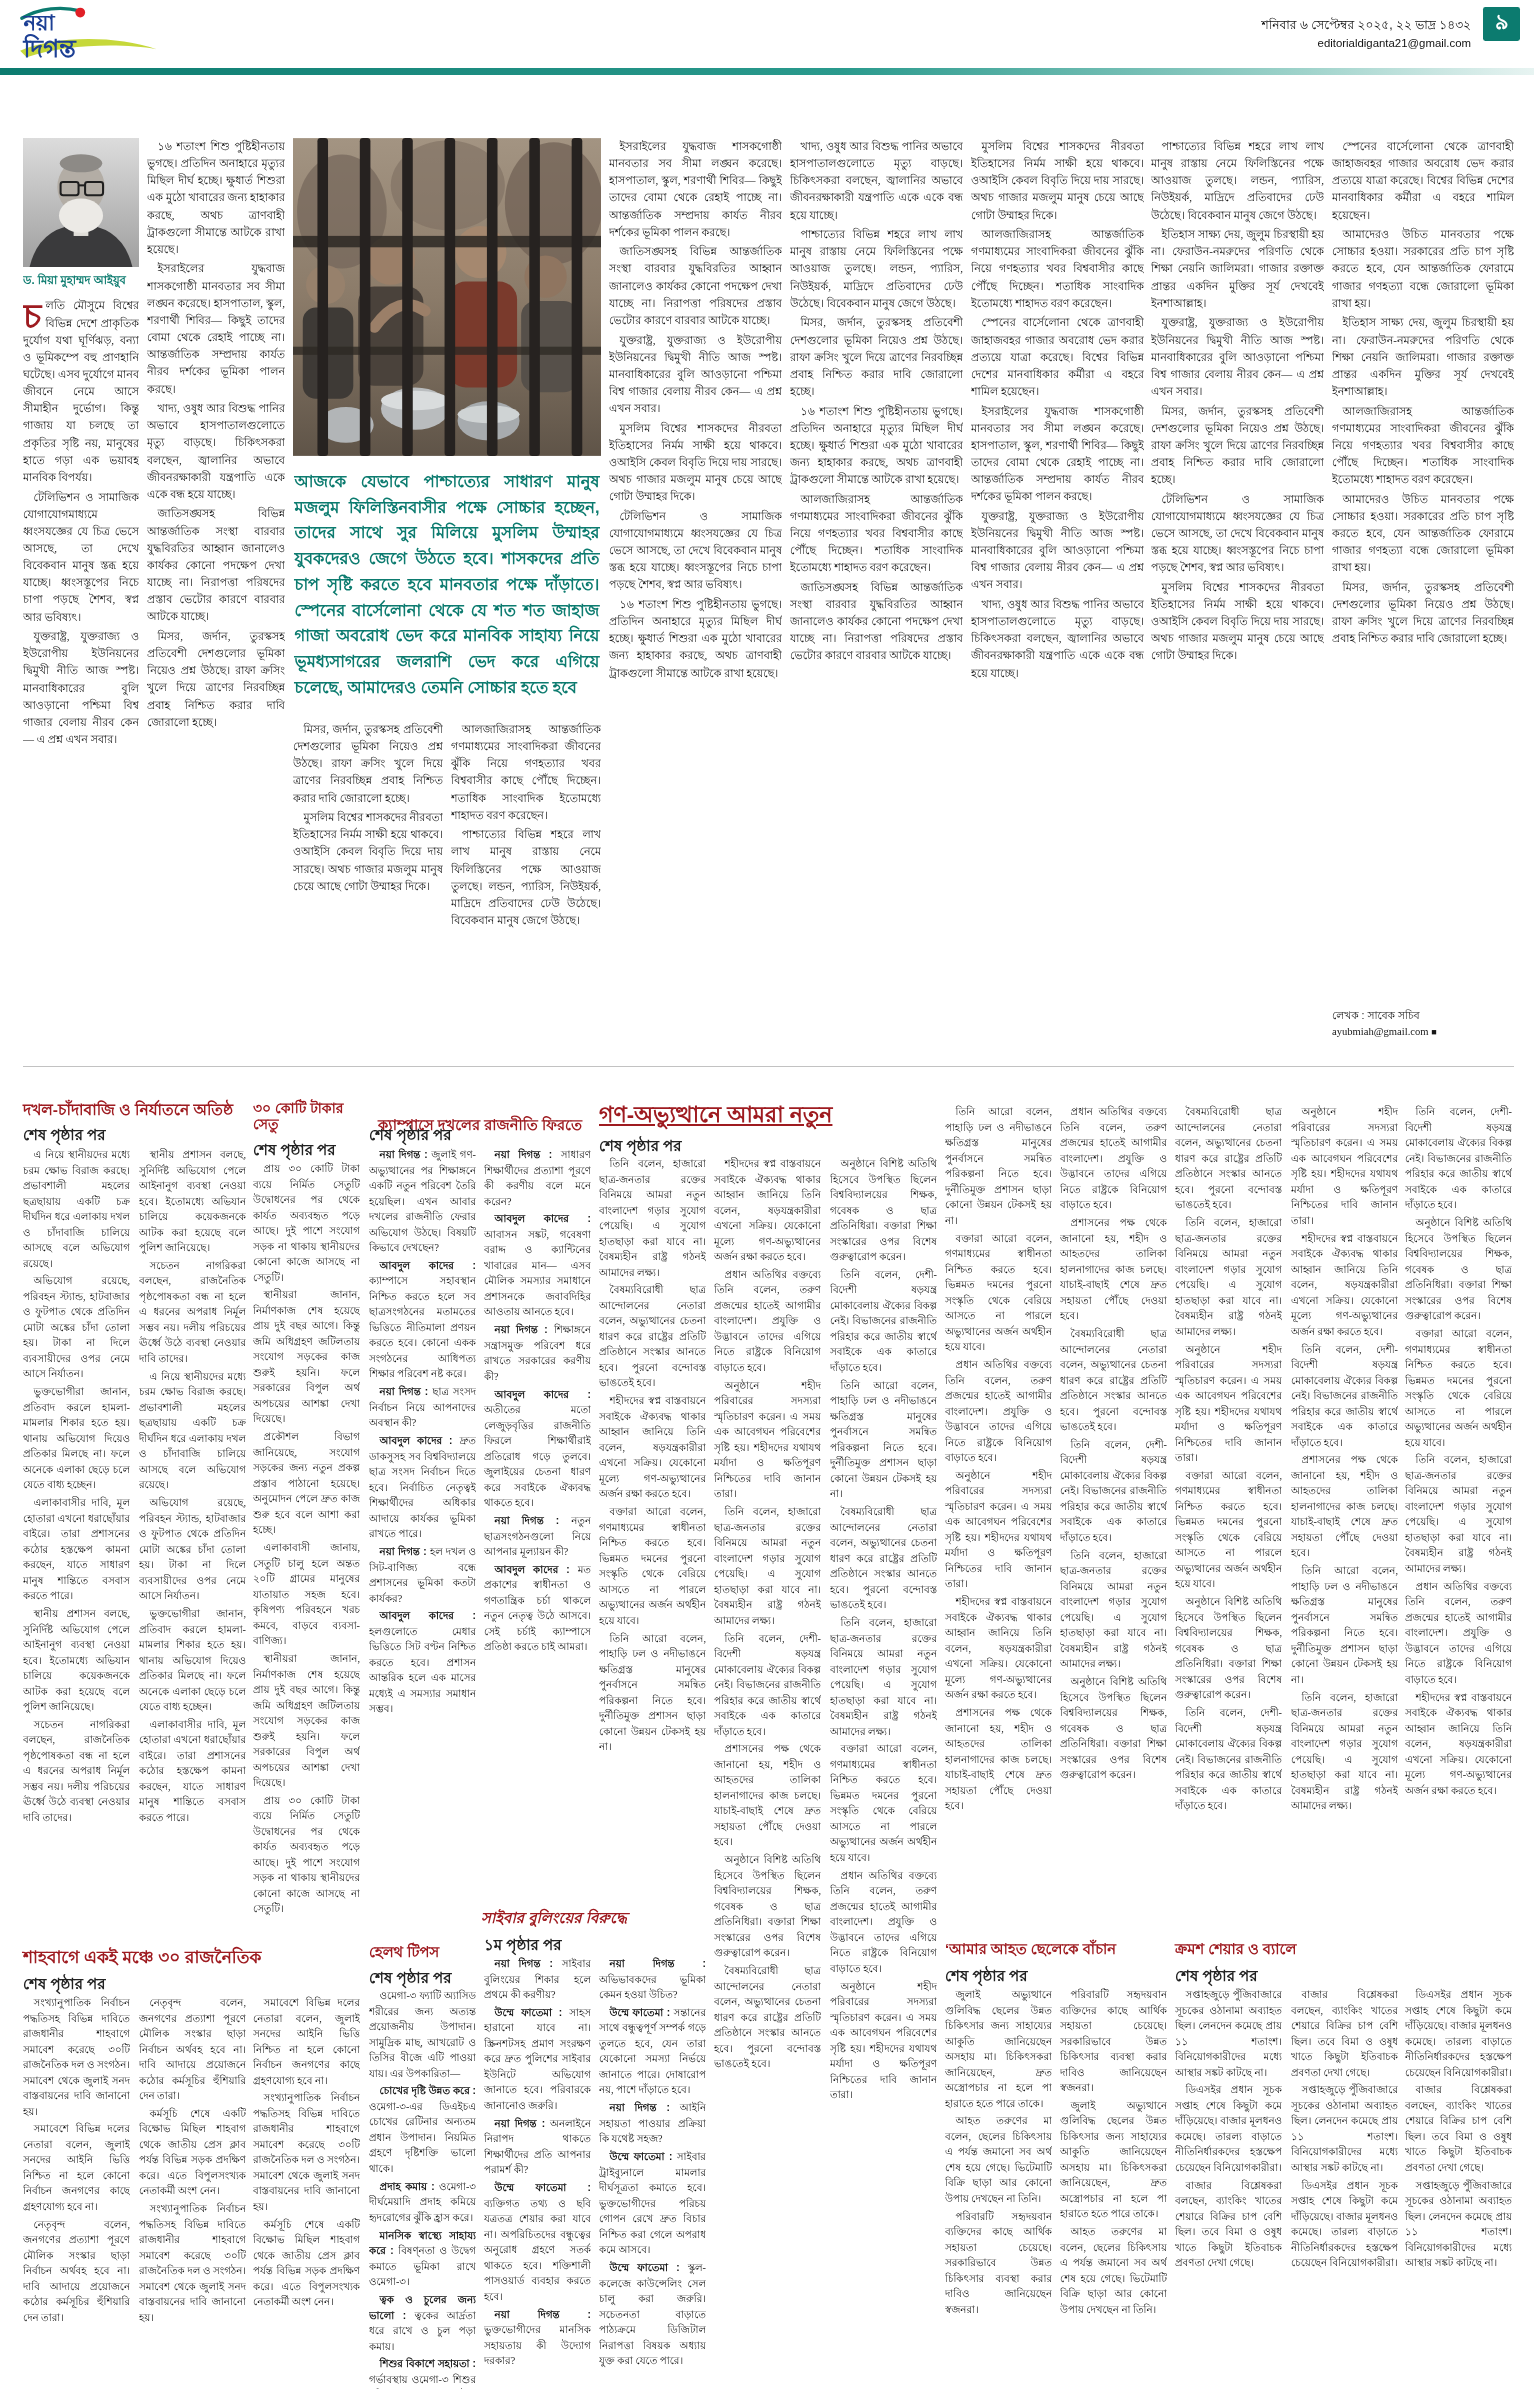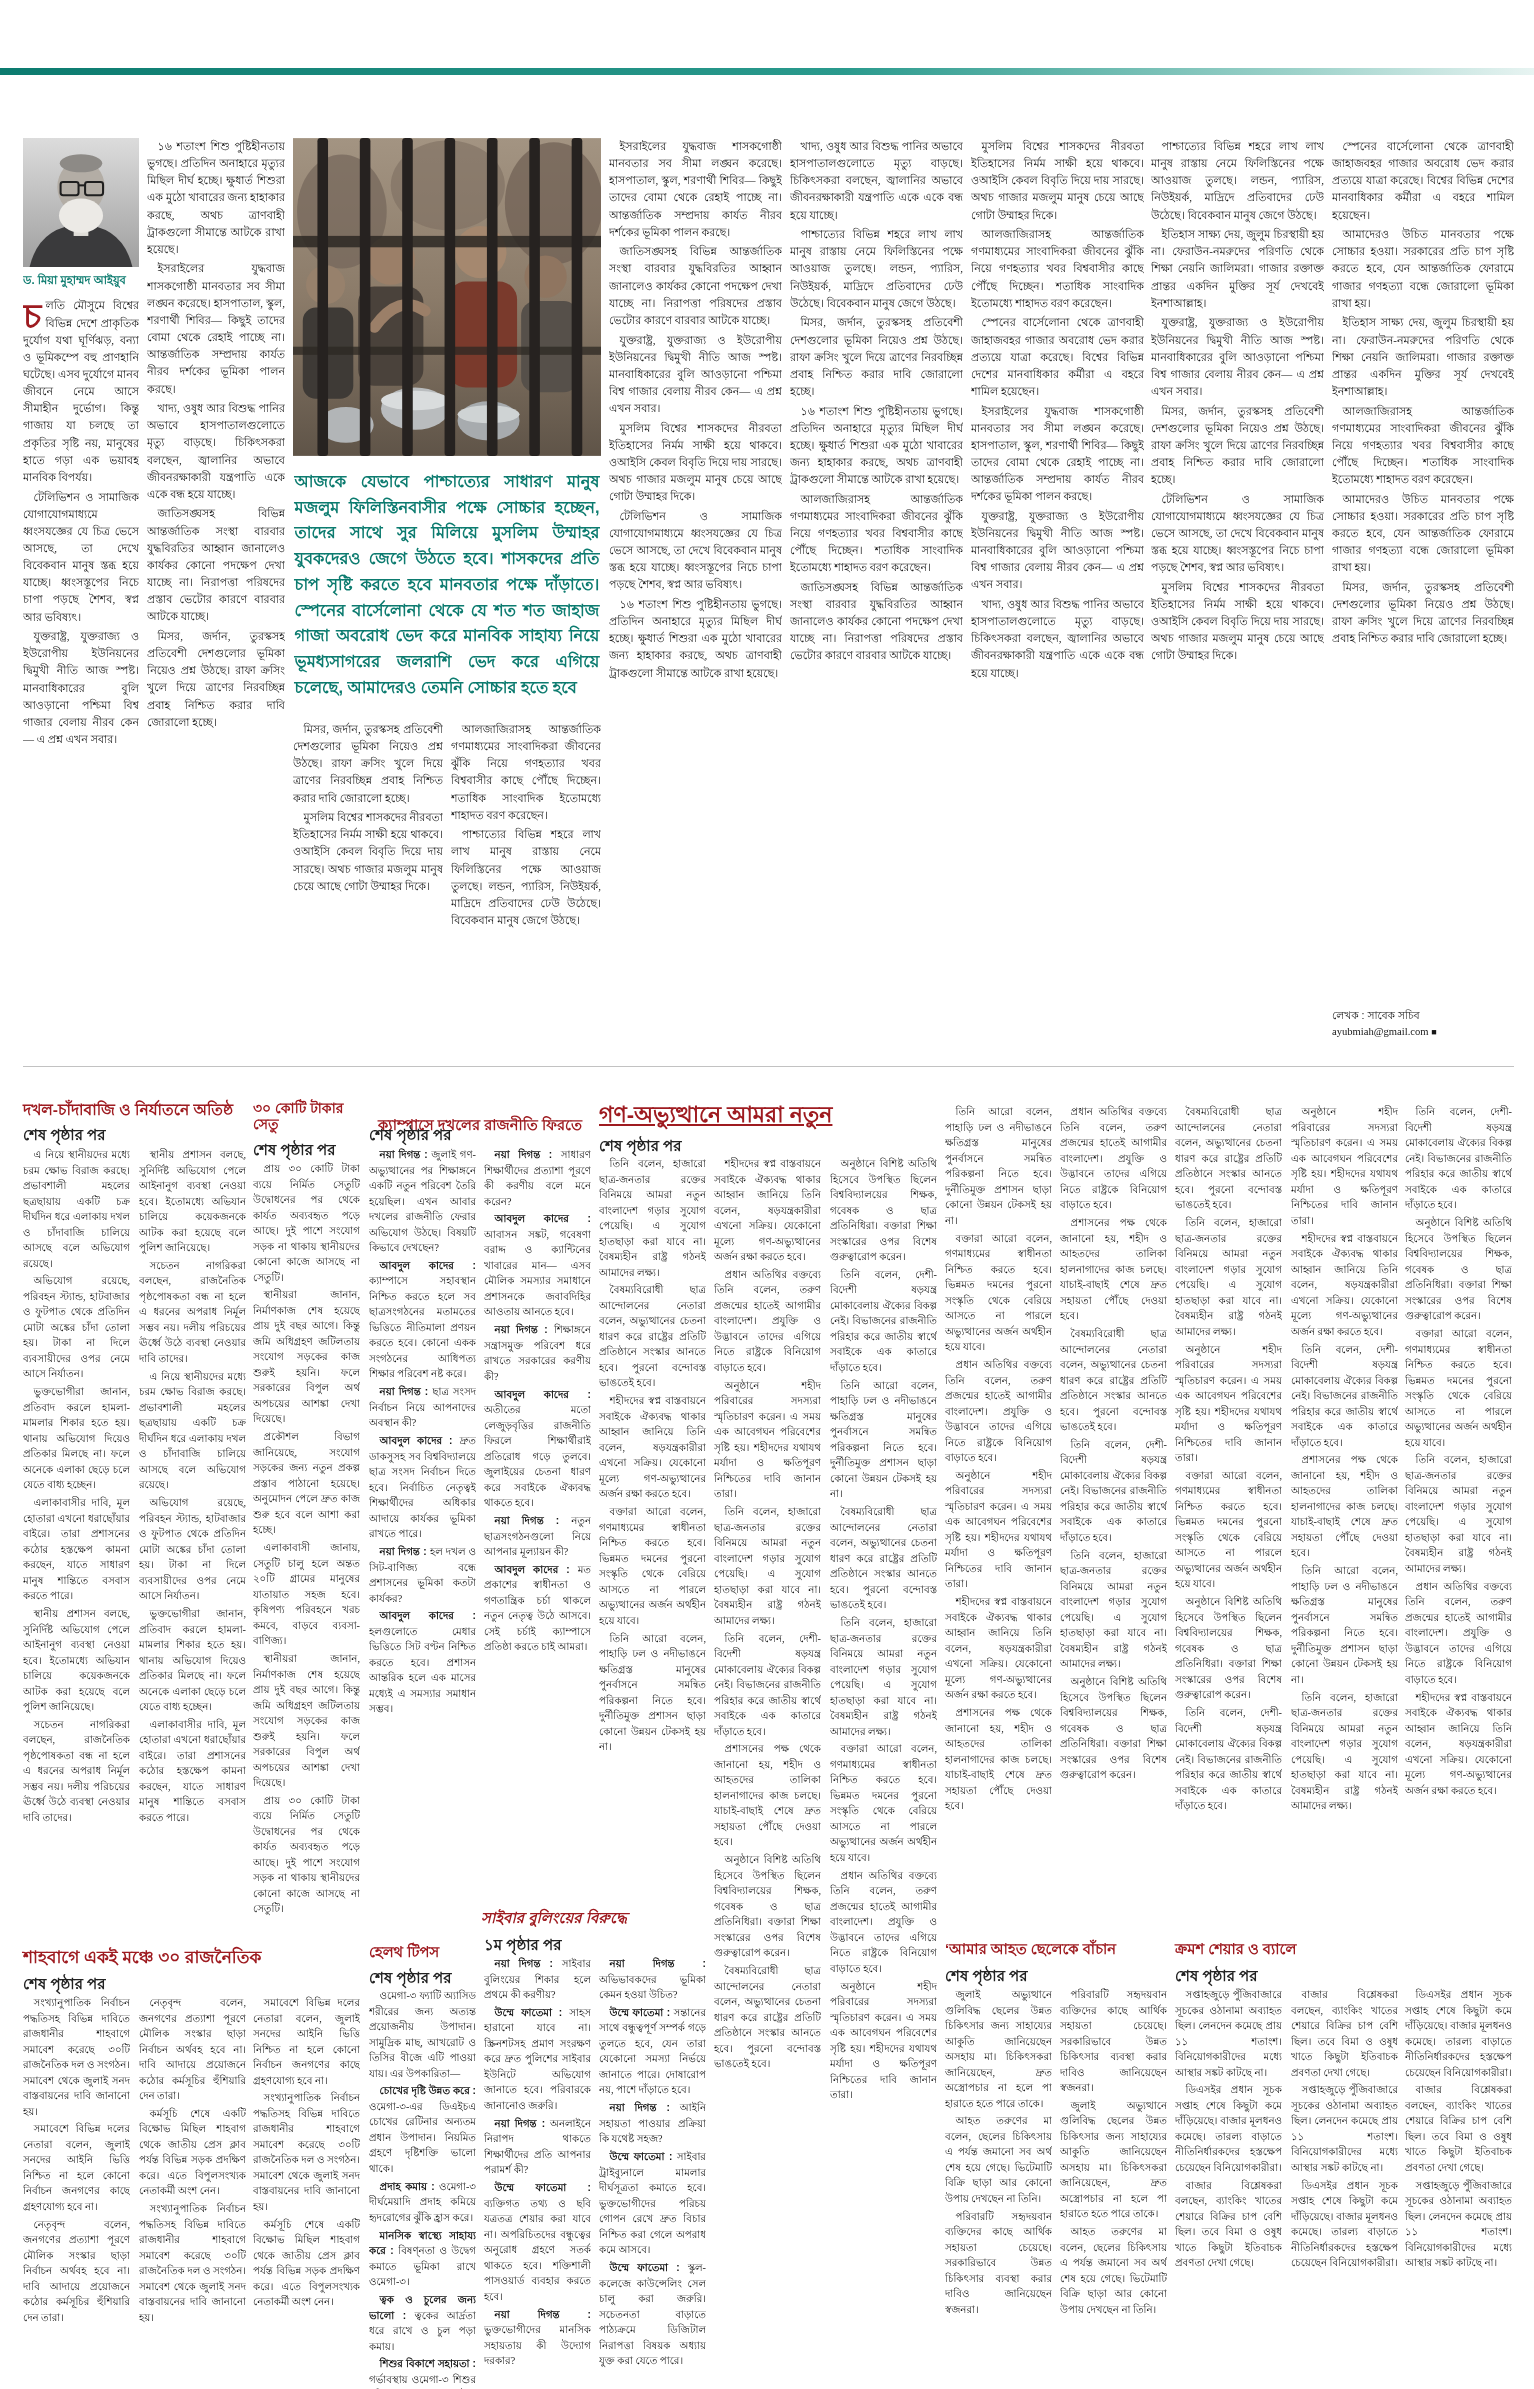--- a/index.html
+++ b/index.html
@@ -57,20 +57,36 @@
   .h2 { position:absolute; font-family:"Liberation Sans",sans-serif; font-weight:bold;
     color:var(--headline-red,#9e1b20); line-height:1.12; }
   .note { position:absolute; font-family:"Liberation Sans",sans-serif; font-weight:bold;
     font-size:15px; color:#222; }
 </style>
 </head>
 <body>
 
 <div class="page">
 
+  <header class="masthead">
+    <div class="logo">
+      <svg width="150" height="65" viewBox="0 0 184 80">
+        <path d="M6,60 C45,42 122,40 174,58 C130,50 60,52 14,68 Z" fill="var(--logo-lime,#c3d62f)" opacity="0.95"></path>
+        <path d="M8,20 C30,7 58,5 80,11" stroke="var(--teal,#0c7b6f)" stroke-width="4" fill="none" stroke-linecap="round"></path>
+        <circle cx="80" cy="13" r="6" fill="var(--logo-red,#e01f26)"></circle>
+        <text x="10" y="34" font-family="Liberation Sans, sans-serif" font-size="26" font-weight="bold" fill="var(--logo-navy,#1c3f94)">নয়া</text>
+        <text x="10" y="68" font-family="Liberation Sans, sans-serif" font-size="30" font-weight="bold" fill="var(--logo-navy,#1c3f94)">দিগন্ত</text>
+      </svg>
+    </div>
+    <div class="mast-right">
+      <div class="dateline">শনিবার ৬ সেপ্টেম্বর ২০২৫, ২২ ভাদ্র ১৪৩২</div>
+      <div class="mast-email">editorialdiganta21@gmail.com</div>
+    </div>
+    <div class="page-badge">৯</div>
+  </header>
   <div class="teal-bar"></div>
 
 
   <section class="main-article">
 
     <div class="abs" style="left:0;top:0;width:116px;height:902px;overflow:hidden;">
       <div class="portrait">
         <svg width="116" height="129" viewBox="0 0 142 158">
           <defs>
             <linearGradient id="pg1" x1="0" y1="0" x2="0" y2="1">

